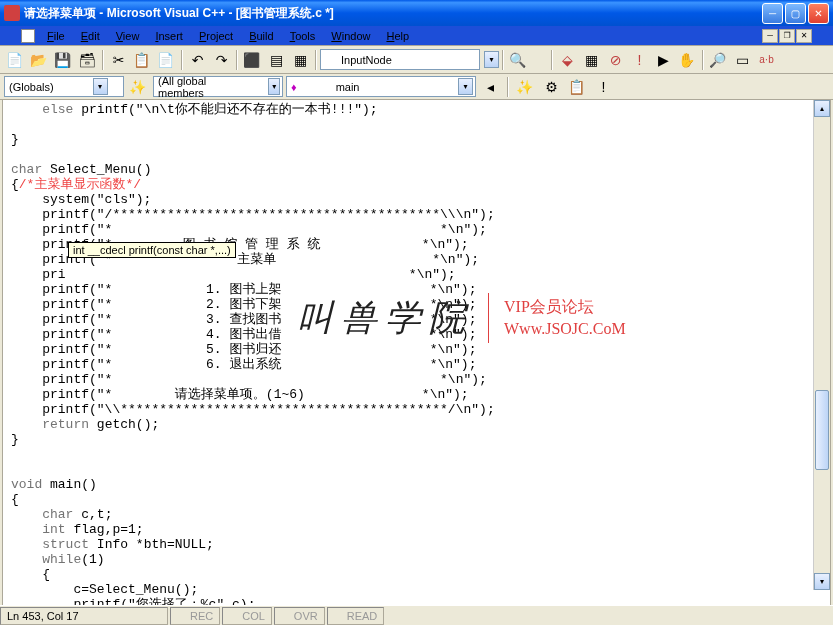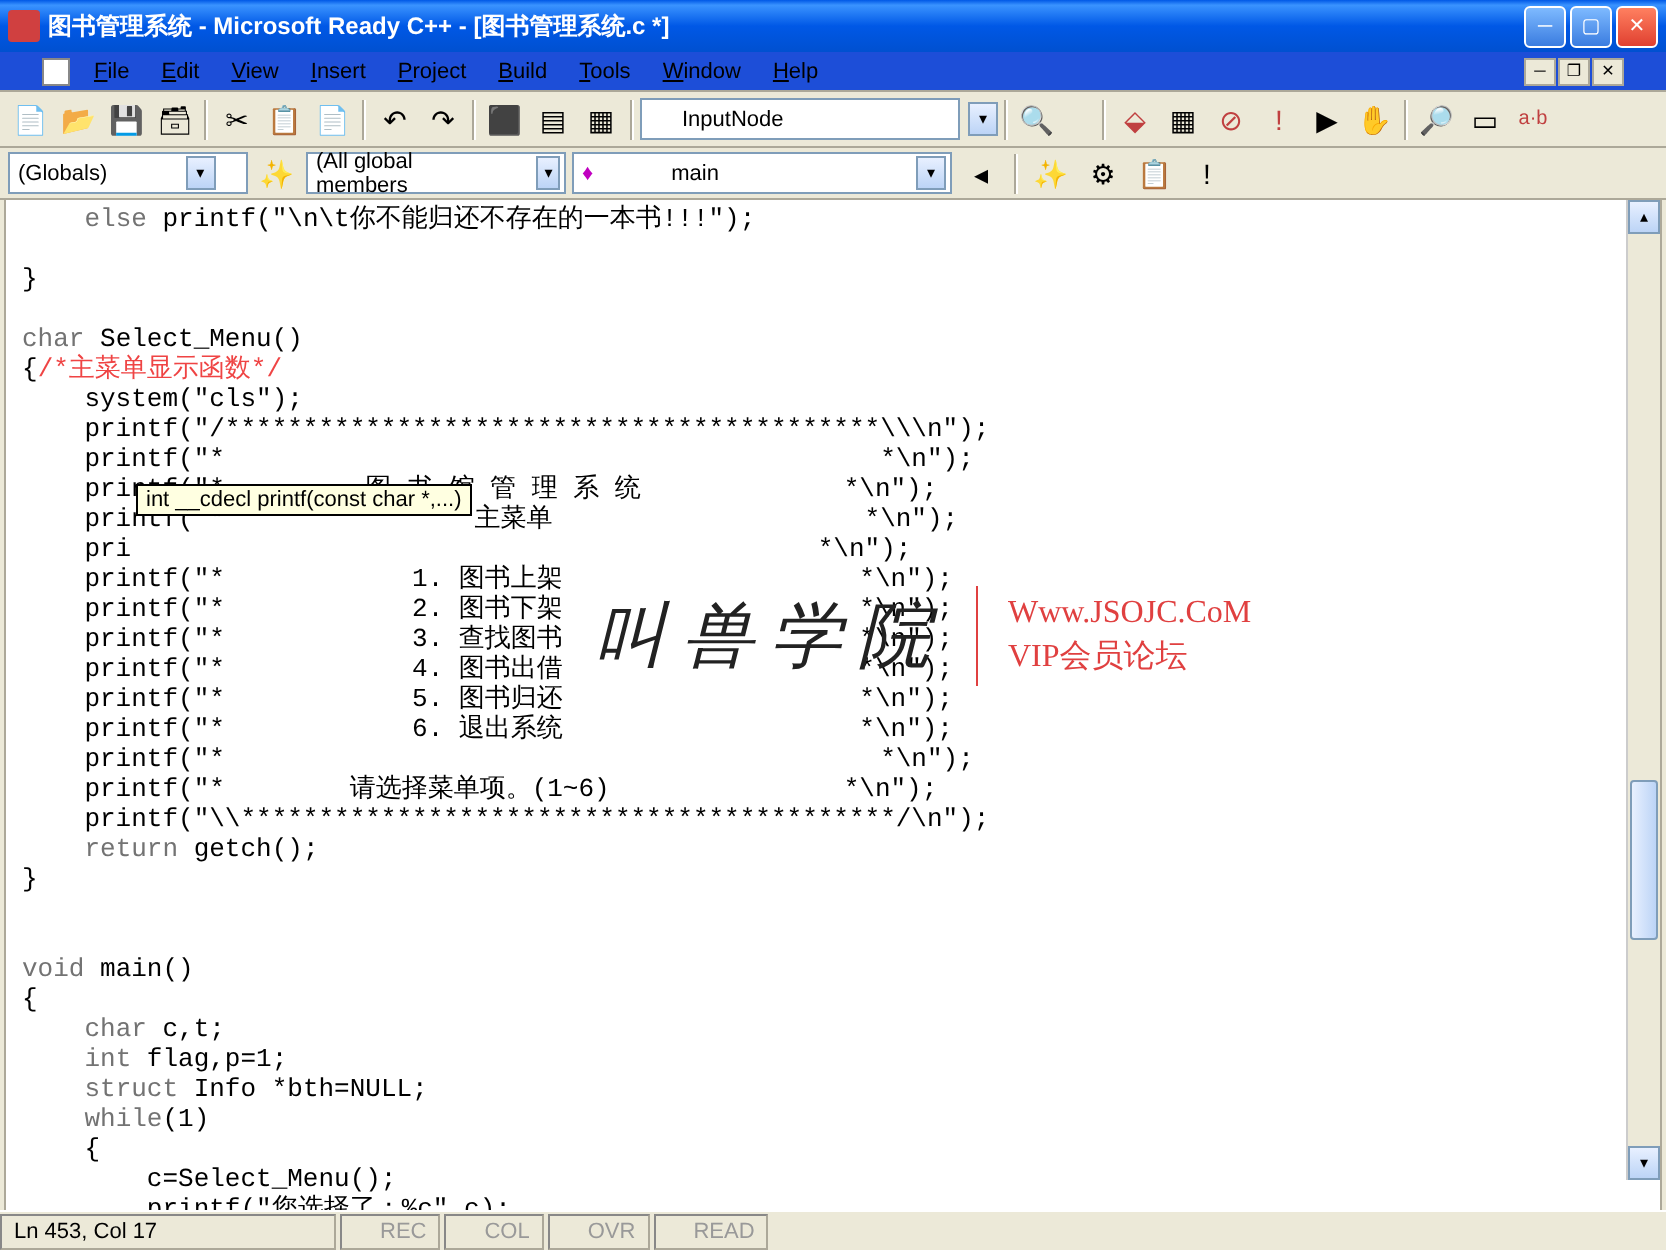--- a/index.html
+++ b/index.html
@@ -41,21 +41,21 @@
 .h-scroll-btn { width: 17px; background: linear-gradient(#e8f0ff,#bcd4f6); border-left: 1px solid #7f9db9; text-align: center; font-size: 8px; line-height: 15px; }
 .statusbar { height: 20px; background: #ece9d8; display: flex; align-items: center; border-top: 1px solid #fff; font-size: 11px; position: fixed; bottom: 0; width: 833px; }
 .status-pane { border: 1px solid #aca899; border-top-color: #888; border-left-color: #888; height: 18px; padding: 1px 6px; margin-right: 2px; display: flex; align-items: center; }
 .status-pane.disabled { color: #999; padding-left: 19px; }
 </style>
 </head>
 <body>
 
 <div class="titlebar">
   <div class="titlebar-icon"></div>
-  <div class="titlebar-text">图书管理系统 - Microsoft Ready C++ - [图书管理系统.c *]</div>
+  <div class="titlebar-text">请选择菜单项 - Microsoft Visual C++ - [图书管理系统.c *]</div>
   <div class="win-controls">
     <div class="win-btn">─</div>
     <div class="win-btn">▢</div>
     <div class="win-btn close">✕</div>
   </div>
 </div>
 
 <div class="menubar">
   <span class="menubar-icon" style="width:14px;height:14px;background:#fff;border:1px solid #888;margin-right:4px;"></span>
   <span id="menus"><span class="menu-item"><u>F</u>ile</span><span class="menu-item"><u>E</u>dit</span><span class="menu-item"><u>V</u>iew</span><span class="menu-item"><u>I</u>nsert</span><span class="menu-item"><u>P</u>roject</span><span class="menu-item"><u>B</u>uild</span><span class="menu-item"><u>T</u>ools</span><span class="menu-item"><u>W</u>indow</span><span class="menu-item"><u>H</u>elp</span></span>
@@ -123,22 +123,22 @@
   <div class="tb-btn">!</div>
 </div>
 
 <div class="editor">
   <div class="code" id="code"><div>    <span class="kw">else</span> printf("\n\t你不能归还不存在的一本书!!!");</div><div>&nbsp;</div><div>}</div><div>&nbsp;</div><div><span class="kw">char</span> Select_Menu()</div><div>{<span class="cm">/*主菜单显示函数*/</span></div><div>    system("cls");</div><div>    printf("/******************************************\\\n");</div><div>    printf("*                                          *\n");</div><div>    printf("*         图 书 馆 管 理 系 统             *\n");</div><div>    printf("*                主菜单                    *\n");</div><div>    pri                                            *\n");</div><div>    printf("*            1. 图书上架                   *\n");</div><div>    printf("*            2. 图书下架                   *\n");</div><div>    printf("*            3. 查找图书                   *\n");</div><div>    printf("*            4. 图书出借                   *\n");</div><div>    printf("*            5. 图书归还                   *\n");</div><div>    printf("*            6. 退出系统                   *\n");</div><div>    printf("*                                          *\n");</div><div>    printf("*        请选择菜单项。(1~6)               *\n");</div><div>    printf("\\******************************************/\n");</div><div>    <span class="kw">return</span> getch();</div><div>}</div><div>&nbsp;</div><div>&nbsp;</div><div><span class="kw">void</span> main()</div><div>{</div><div>    <span class="kw">char</span> c,t;</div><div>    <span class="kw">int</span> flag,p=1;</div><div>    <span class="kw">struct</span> Info *bth=NULL;</div><div>    <span class="kw">while</span>(1)</div><div>    {</div><div>        c=Select_Menu();</div><div>        printf("您选择了：%c",c);</div></div>
   <div class="tooltip">int __cdecl printf(const char *,...)</div>
   <div class="watermark">
     <div class="wm-chinese">叫兽学院</div>
     <div class="wm-divider"></div>
     <div class="wm-text">
+        <div>VIP会员论坛</div>
         <div>Www.JSOJC.CoM</div>
-        <div>VIP会员论坛</div>
       </div>
   </div>
   <div class="scroll-v">
     <div class="scroll-v-btn">▴</div>
     <div class="scroll-v-thumb"></div>
     <div class="scroll-v-btn" style="position:absolute;bottom:0;width:100%">▾</div>
   </div>
 </div>
 
 <div class="h-scroll-bar">

